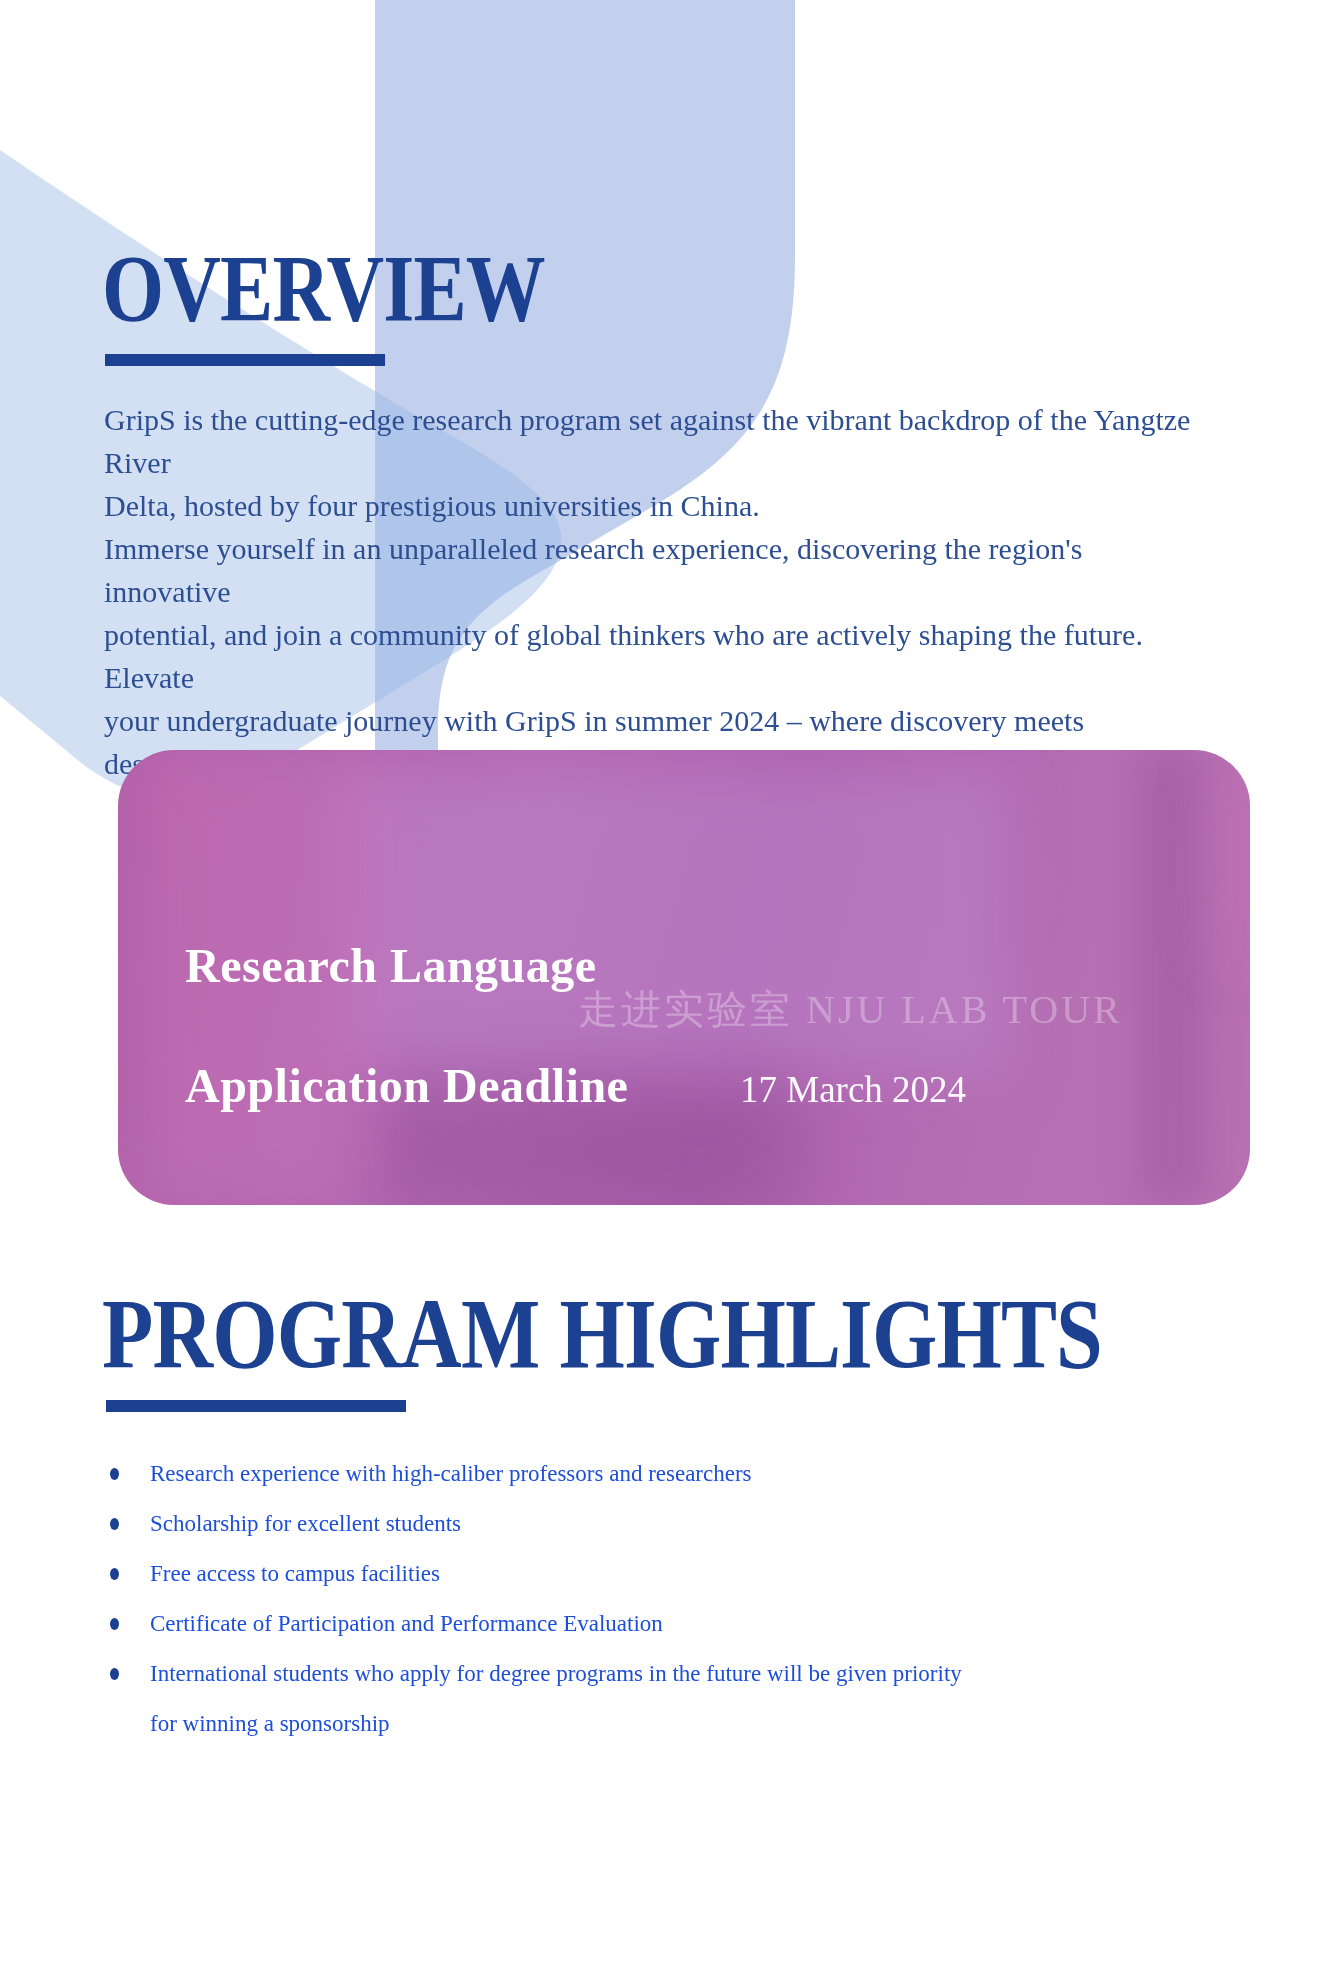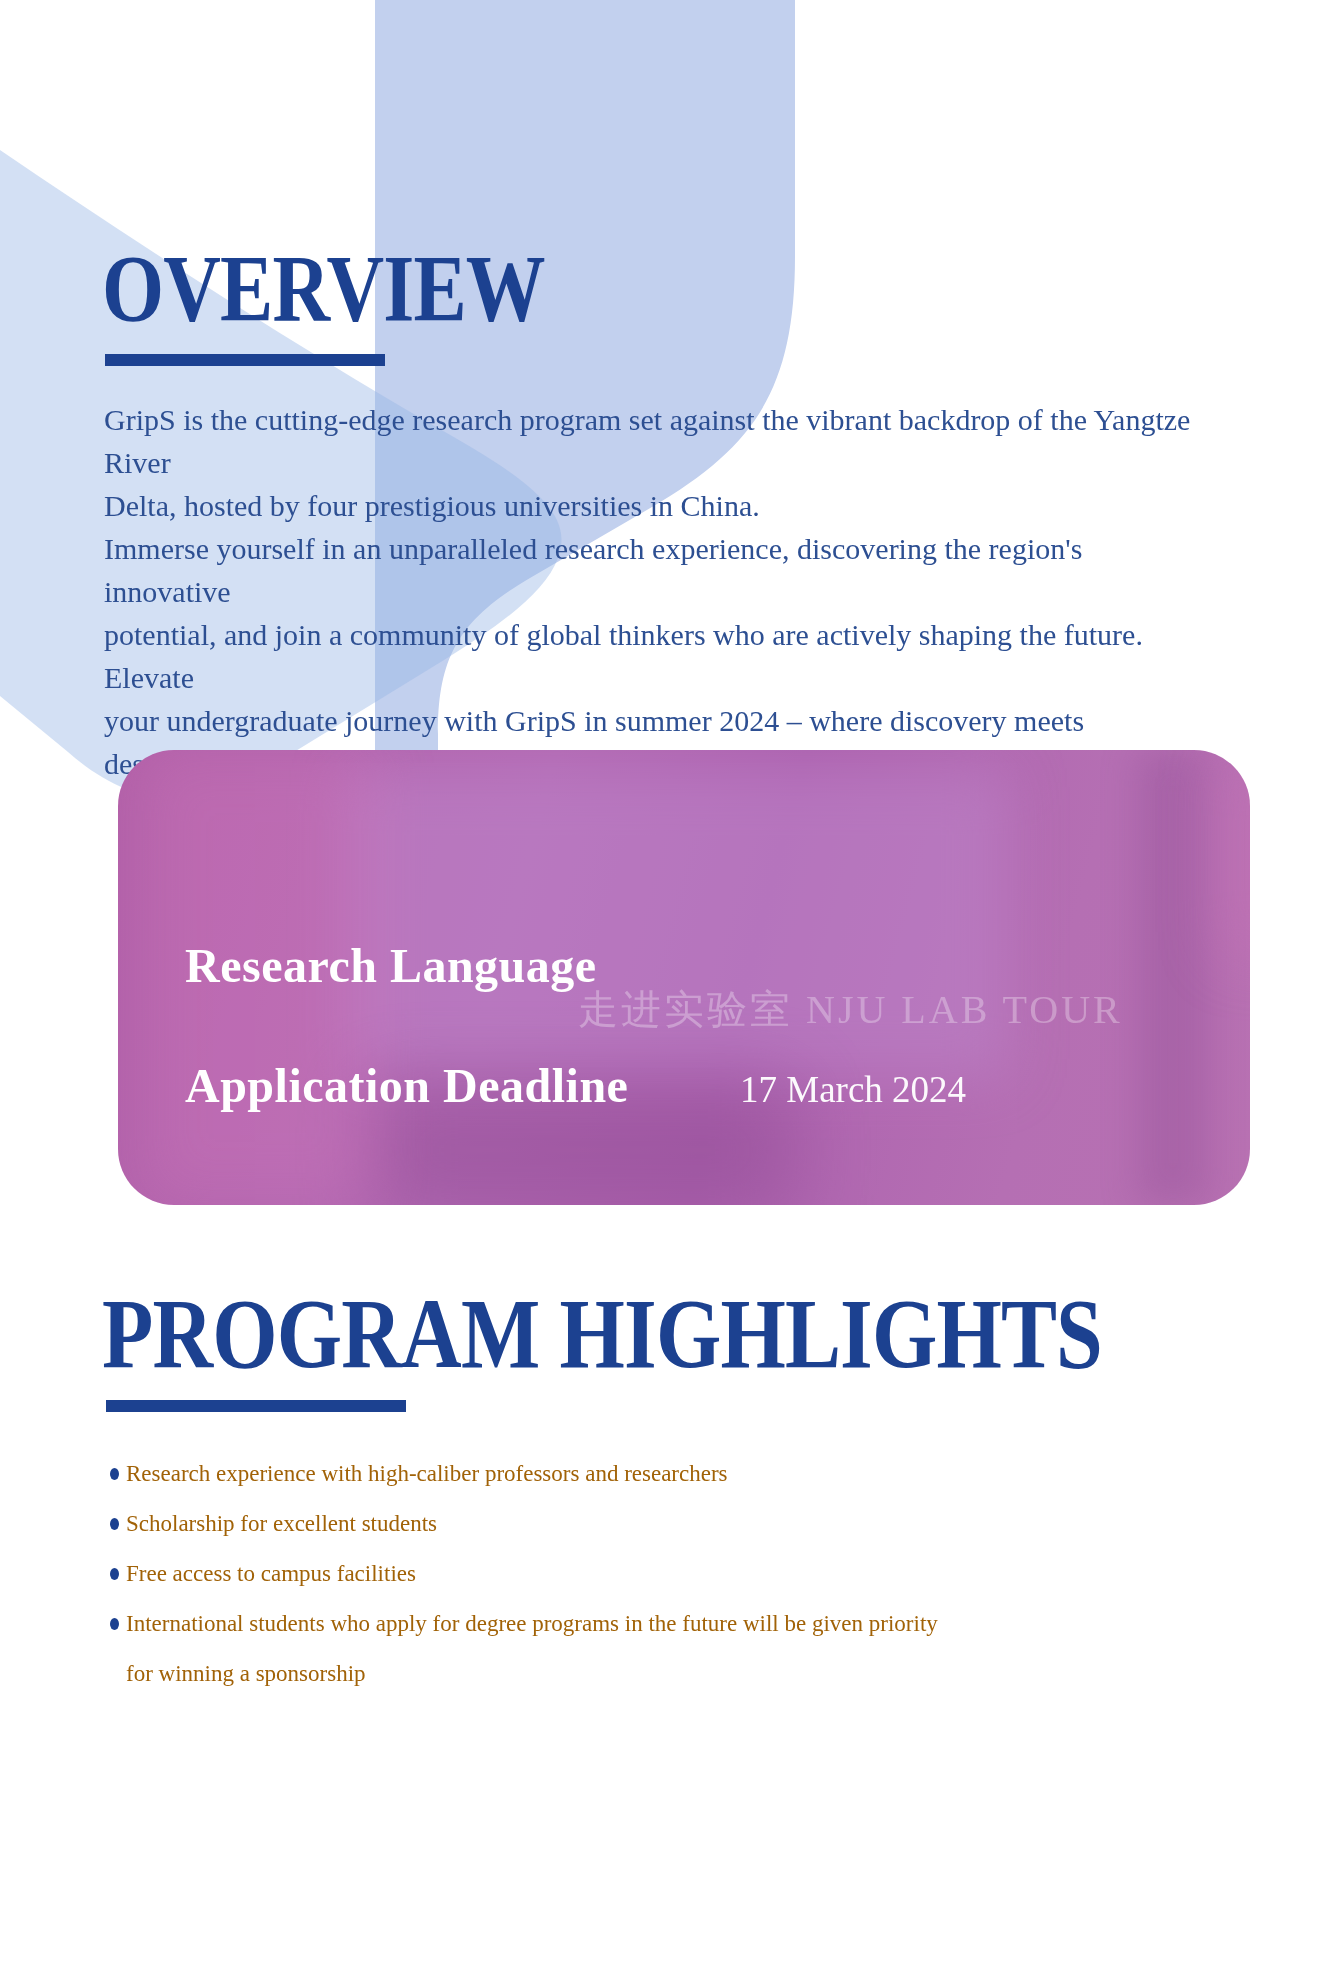--- a/index.html
+++ b/index.html
@@ -60,22 +60,22 @@
   .row .value{
     font-size:37px;line-height:48px;
     color:rgba(255,255,255,0.96);white-space:nowrap;
   }
   
   .hl{
     position:absolute;left:104px;top:1449px;width:1140px;
     margin:0;padding:0;list-style:none;
   }
   .hl li{
-    display:flex;gap:7px;padding-left:6px;
-    font-size:23px;line-height:50px;color:#a16207;
+    display:flex;gap:31px;padding-left:6px;
+    font-size:23px;line-height:50px;color:#1d4ed8;
   }
   .dot{
     flex:0 0 9px;width:9px;height:12px;margin-top:19px;
     border-radius:50%;background:#1c4190;
   }
   .hl-text{white-space:pre-line;}
 </style>
 </head>
 <body>
 
@@ -124,18 +124,22 @@
     <li>
       <span class="dot"></span>
       <span class="hl-text">Scholarship for excellent students</span>
     </li>
     <li>
       <span class="dot"></span>
       <span class="hl-text">Free access to campus facilities</span>
     </li>
     <li>
       <span class="dot"></span>
+      <span class="hl-text">Certificate of Participation and Performance Evaluation</span>
+    </li>
+    <li>
+      <span class="dot"></span>
       <span class="hl-text">International students who apply for degree programs in the future will be given priority
 for winning a sponsorship</span>
     </li>
   </ul>
 
 </div>
 
 </body></html>

